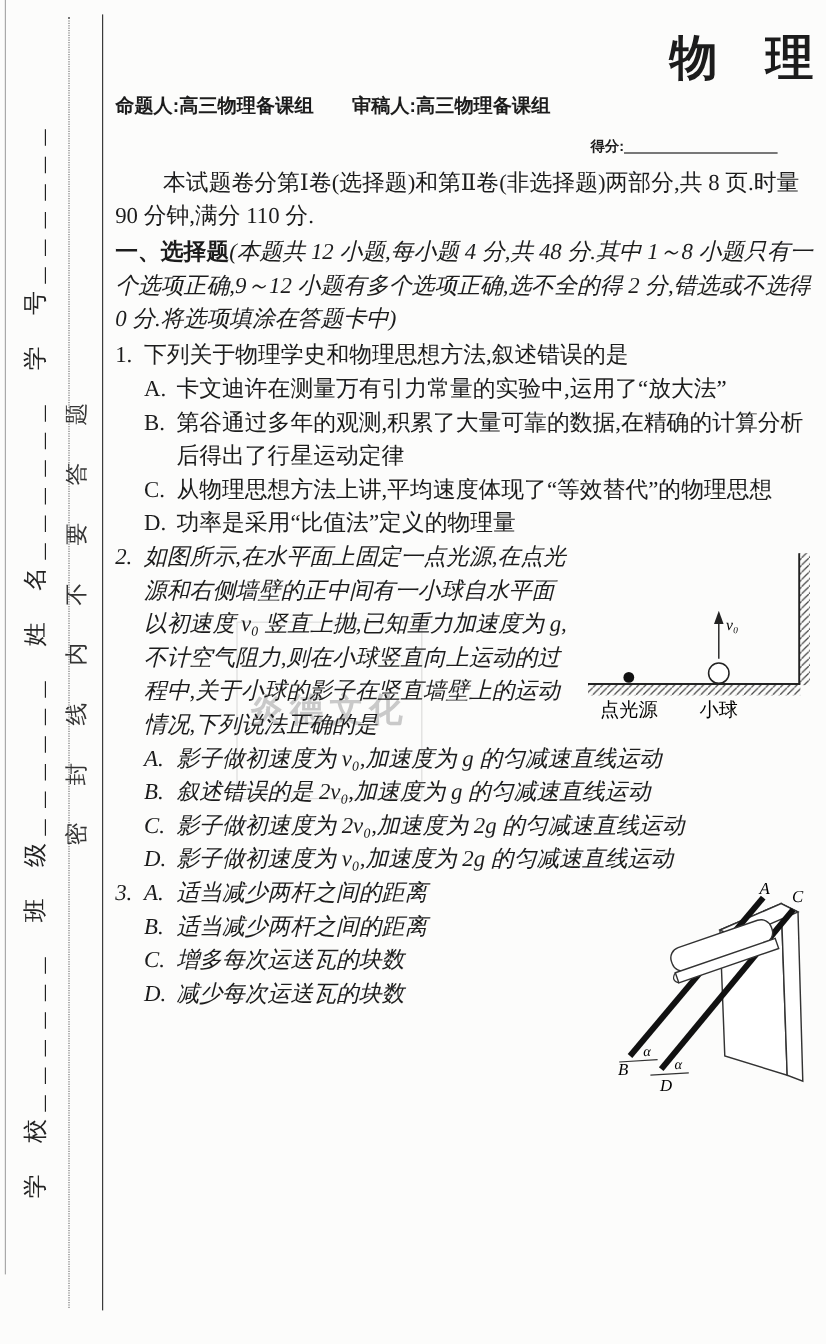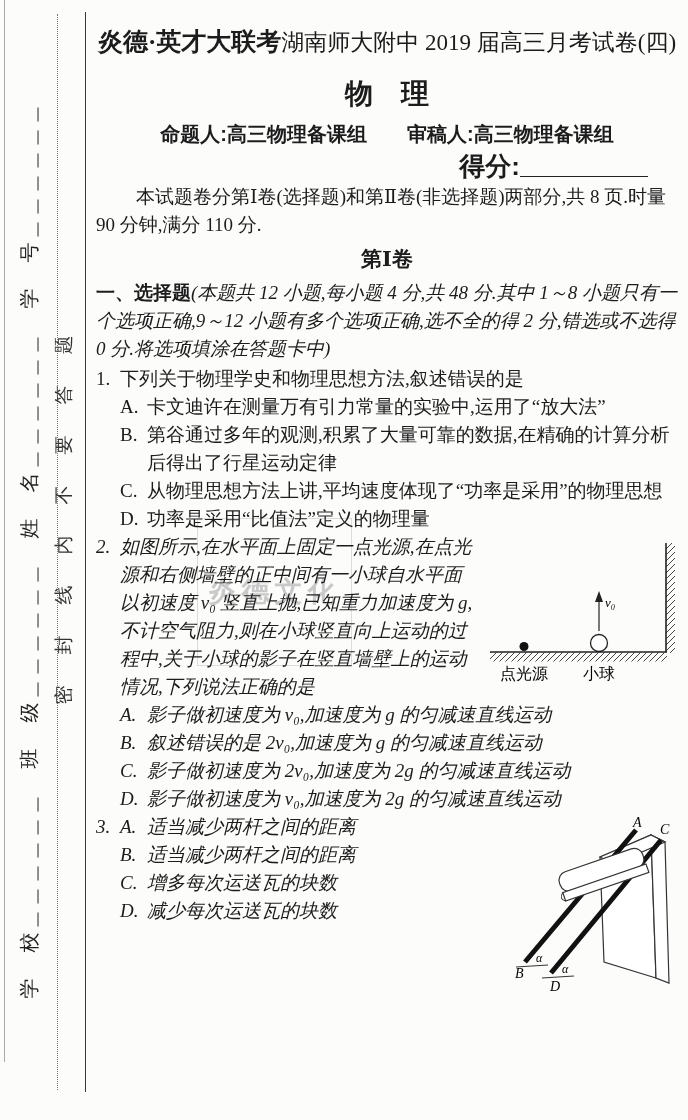--- a/index.html
+++ b/index.html
@@ -28,25 +28,25 @@
     border:1px solid #dcdcdc; z-index:0;
     display:flex; flex-direction:column; justify-content:space-evenly; align-items:center;
     color:#c9c9c9; font-size:28px; font-weight:bold; letter-spacing:5px;
     font-family:"Liberation Sans","DejaVu Sans",sans-serif;
   }
   
   .content { position:absolute; left:96px; top:16px; width:582px; z-index:1;
              font-size:19px; line-height:28px; }
   .title-line { text-align:center; white-space:nowrap; font-size:23px; line-height:36px; margin-top:8px; }
   .brand { font-weight:bold; font-size:25px; }
-  .subject { text-align:center; font-size:28px; line-height:46px; font-weight:bold;
+  .subject { text-align:right; font-size:40px; line-height:46px; font-weight:bold;
              font-family:"Liberation Sans","DejaVu Sans",sans-serif; margin:10px 0 2px; }
-  .setters { text-align:center; font-weight:bold; font-size:20px; line-height:30px;
+  .setters { font-weight:bold; font-size:16px; line-height:30px;
              font-family:"Liberation Sans","DejaVu Sans",sans-serif; margin:2px 0 4px; }
-  .score-row { text-align:right; padding-right:30px; font-weight:bold; font-size:26px; line-height:26px;
+  .score-row { text-align:right; padding-right:30px; font-weight:bold; font-size:12px; line-height:26px;
                font-family:"Liberation Sans","DejaVu Sans",sans-serif; margin:2px 0; }
   .score-blank { display:inline-block; width:128px; height:19px; border-bottom:1px solid #222; vertical-align:-2px; }
   .intro { text-indent:2.1em; margin:4px 0 2px; }
   .part-title { text-align:center; font-weight:bold; font-size:21px; line-height:32px; margin:4px 0 4px; }
   .section-head { margin-bottom:2px; }
   .section-title { font-weight:bold; font-family:"Liberation Sans","DejaVu Sans",sans-serif; }
   .section-desc { font-style:italic; }
   .question { display:flex; }
   .qnum { width:24px; flex:none; }
   .qbody { flex:1; min-width:0; }
@@ -71,35 +71,31 @@
 <div class="seal-text">密　封　线　内　不　要　答　题</div>
 
 <div class="margin-border"></div>
 
 <div class="watermark">
   <div>炎德文化</div>
 </div>
 
 <div class="content">
 
-  <div class="title-line">
-    <span class="brand">炎德·英才大联考</span><span>湖南师大附中 2019 届高三月考试卷(四)</span>
-  </div>
 
   <div class="subject">物　理</div>
 
   <div class="setters">命题人:高三物理备课组　　审稿人:高三物理备课组</div>
 
   <div class="score-row">
     <span>得分:</span><span class="score-blank"></span>
   </div>
 
   <div class="intro">本试题卷分第Ⅰ卷(选择题)和第Ⅱ卷(非选择题)两部分,共 8 页.时量 90 分钟,满分 110 分.</div>
 
-  <div class="part-title">第Ⅰ卷</div>
 
   <div class="section-head">
     <span class="section-title">一、选择题</span><span class="section-desc">(本题共 12 小题,每小题 4 分,共 48 分.其中 1～8 小题只有一个选项正确,9～12 小题有多个选项正确,选不全的得 2 分,错选或不选得 0 分.将选项填涂在答题卡中)</span>
   </div>
 
   <div class="question">
     <span class="qnum">1.</span>
     <div class="qbody">
       <div class="stem">
         <span class="stem-text">下列关于物理学史和物理思想方法,叙述错误的是</span>
@@ -108,21 +104,21 @@
         <div class="option">
           <span class="opt-label">A.</span>
           <span class="opt-text">卡文迪许在测量万有引力常量的实验中,运用了“放大法”</span>
         </div>
         <div class="option">
           <span class="opt-label">B.</span>
           <span class="opt-text">第谷通过多年的观测,积累了大量可靠的数据,在精确的计算分析后得出了行星运动定律</span>
         </div>
         <div class="option">
           <span class="opt-label">C.</span>
-          <span class="opt-text">从物理思想方法上讲,平均速度体现了“功率是采用”的物理思想</span>
+          <span class="opt-text">从物理思想方法上讲,平均速度体现了“等效替代”的物理思想</span>
         </div>
         <div class="option">
           <span class="opt-label">D.</span>
           <span class="opt-text">功率是采用“比值法”定义的物理量</span>
         </div>
       </div>
     </div>
   </div>
 
   <div class="question q-italic">

